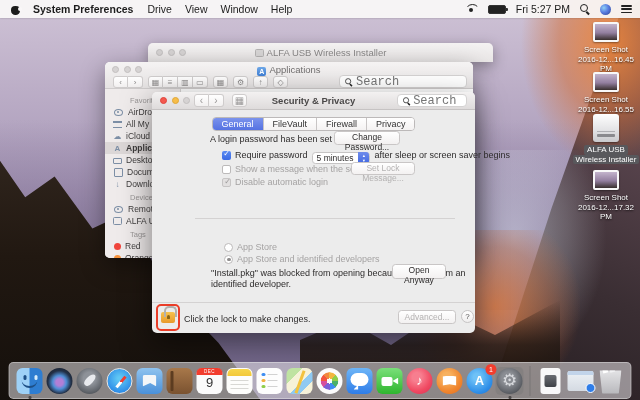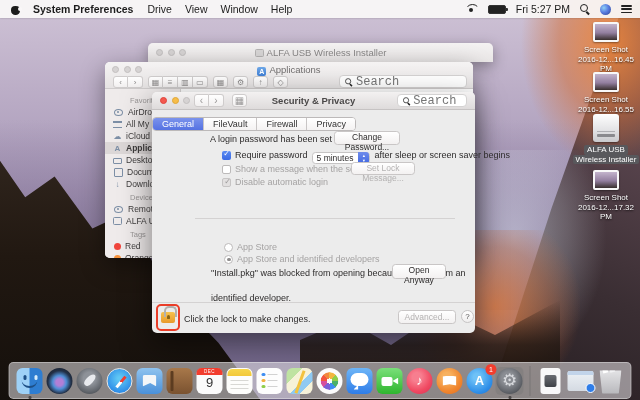--- a/index.html
+++ b/index.html
@@ -99,21 +99,21 @@
   .fc-iconrow i { width:9px; height:9px; border-radius:2px; display:block; }
 
   
   .sec-win { position:absolute; left:152px; top:92px; width:323px; height:241px; background:#ececec; border-radius:5px; box-shadow:0 10px 30px rgba(0,0,0,.5); z-index:4; font-size:9px; color:#2e2c2c; }
   .sec-titlebar { position:absolute; left:0; top:0; width:100%; height:18px; background:linear-gradient(#f3f1f1,#dedbdb); border-bottom:1px solid #c6c3c3; border-radius:5px 5px 0 0; }
   .sec-titlebar .tlights { position:absolute; left:8px; top:5px; }
   .sec-nav { position:absolute; left:42px; top:2px; display:flex; }
   .sec-showall { position:absolute; left:80px; top:2px; }
   .sec-title { position:absolute; left:0; right:0; top:3px; text-align:center; font-size:9.5px; font-weight:bold; color:#4a4848; }
   .sec-search { position:absolute; right:8px; top:2px; width:70px; }
-  .sec-tabs { position:absolute; left:0; right:0; top:25px; display:flex; justify-content:flex-start; }
+  .sec-tabs { position:absolute; left:0; right:0; top:25px; display:flex; justify-content:center; }
   .tabseg { display:flex; border:1px solid #bcb9b9; border-radius:4px; overflow:hidden; background:#fff; height:14px; }
   .tab { padding:0 9px; font-size:9px; line-height:13px; color:#333; border-right:1px solid #c8c5c5; background:linear-gradient(#fff,#f4f2f2); }
   .tab:last-child { border-right:none; }
   .tab.sel { background:linear-gradient(#7b93ec,#5572e2); color:#fff; }
   .btn { background:linear-gradient(#fff,#f3f1f1); border:1px solid #c9c6c6; border-radius:3.5px; font-size:8.5px; color:#2e2c2c; text-align:center; font-family:inherit; }
   .btn.disabled { color:#b4b2b2; }
   .cb { width:9px; height:9px; border-radius:2px; display:inline-block; position:relative; vertical-align:-1.5px; margin-right:4px; }
   .cb.on { background:linear-gradient(#5a8bf2,#3a6ae4); }
   .cb.on::after { content:"\2713"; position:absolute; left:1.2px; top:-1.2px; color:#fff; font-size:8px; }
   .cb.off { background:#fff; border:1px solid #bcbaba; }
@@ -383,21 +383,21 @@
     <div class="sep" style="left:43px;top:126px;width:260px;"></div>
 
     <div class="sec-row gray-t" style="left:72px;top:150px;">
       <span class="radio"></span><span>App Store</span>
     </div>
     <div class="sec-row gray-t" style="left:72px;top:162px;">
       <span class="radio seldis"></span><span>App Store and identified developers</span>
     </div>
 
     <div class="sec-row" style="left:59px;top:176px;">"Install.pkg" was blocked from opening because it is not from an</div>
-    <div class="sec-row" style="left:59px;top:187px;margin-top:14px;">identified developer.</div>
+    <div class="sec-row" style="left:59px;top:187px;">identified developer.</div>
     <button class="btn" style="position:absolute;left:240px;top:172px;width:54px;height:15px;">Open Anyway</button>
 
     <div class="sep" style="left:0;top:210px;width:323px;"></div>
 
     <div class="lockbox"></div>
     <div class="lock"></div>
     <div class="sec-row" style="left:32px;top:222px;">Click the lock to make changes.</div>
     <button class="btn disabled" style="position:absolute;left:246px;top:218px;width:58px;height:14px;">Advanced...</button>
     <span class="helpbtn" style="left:309px;top:218px;">?</span>
   </div>

